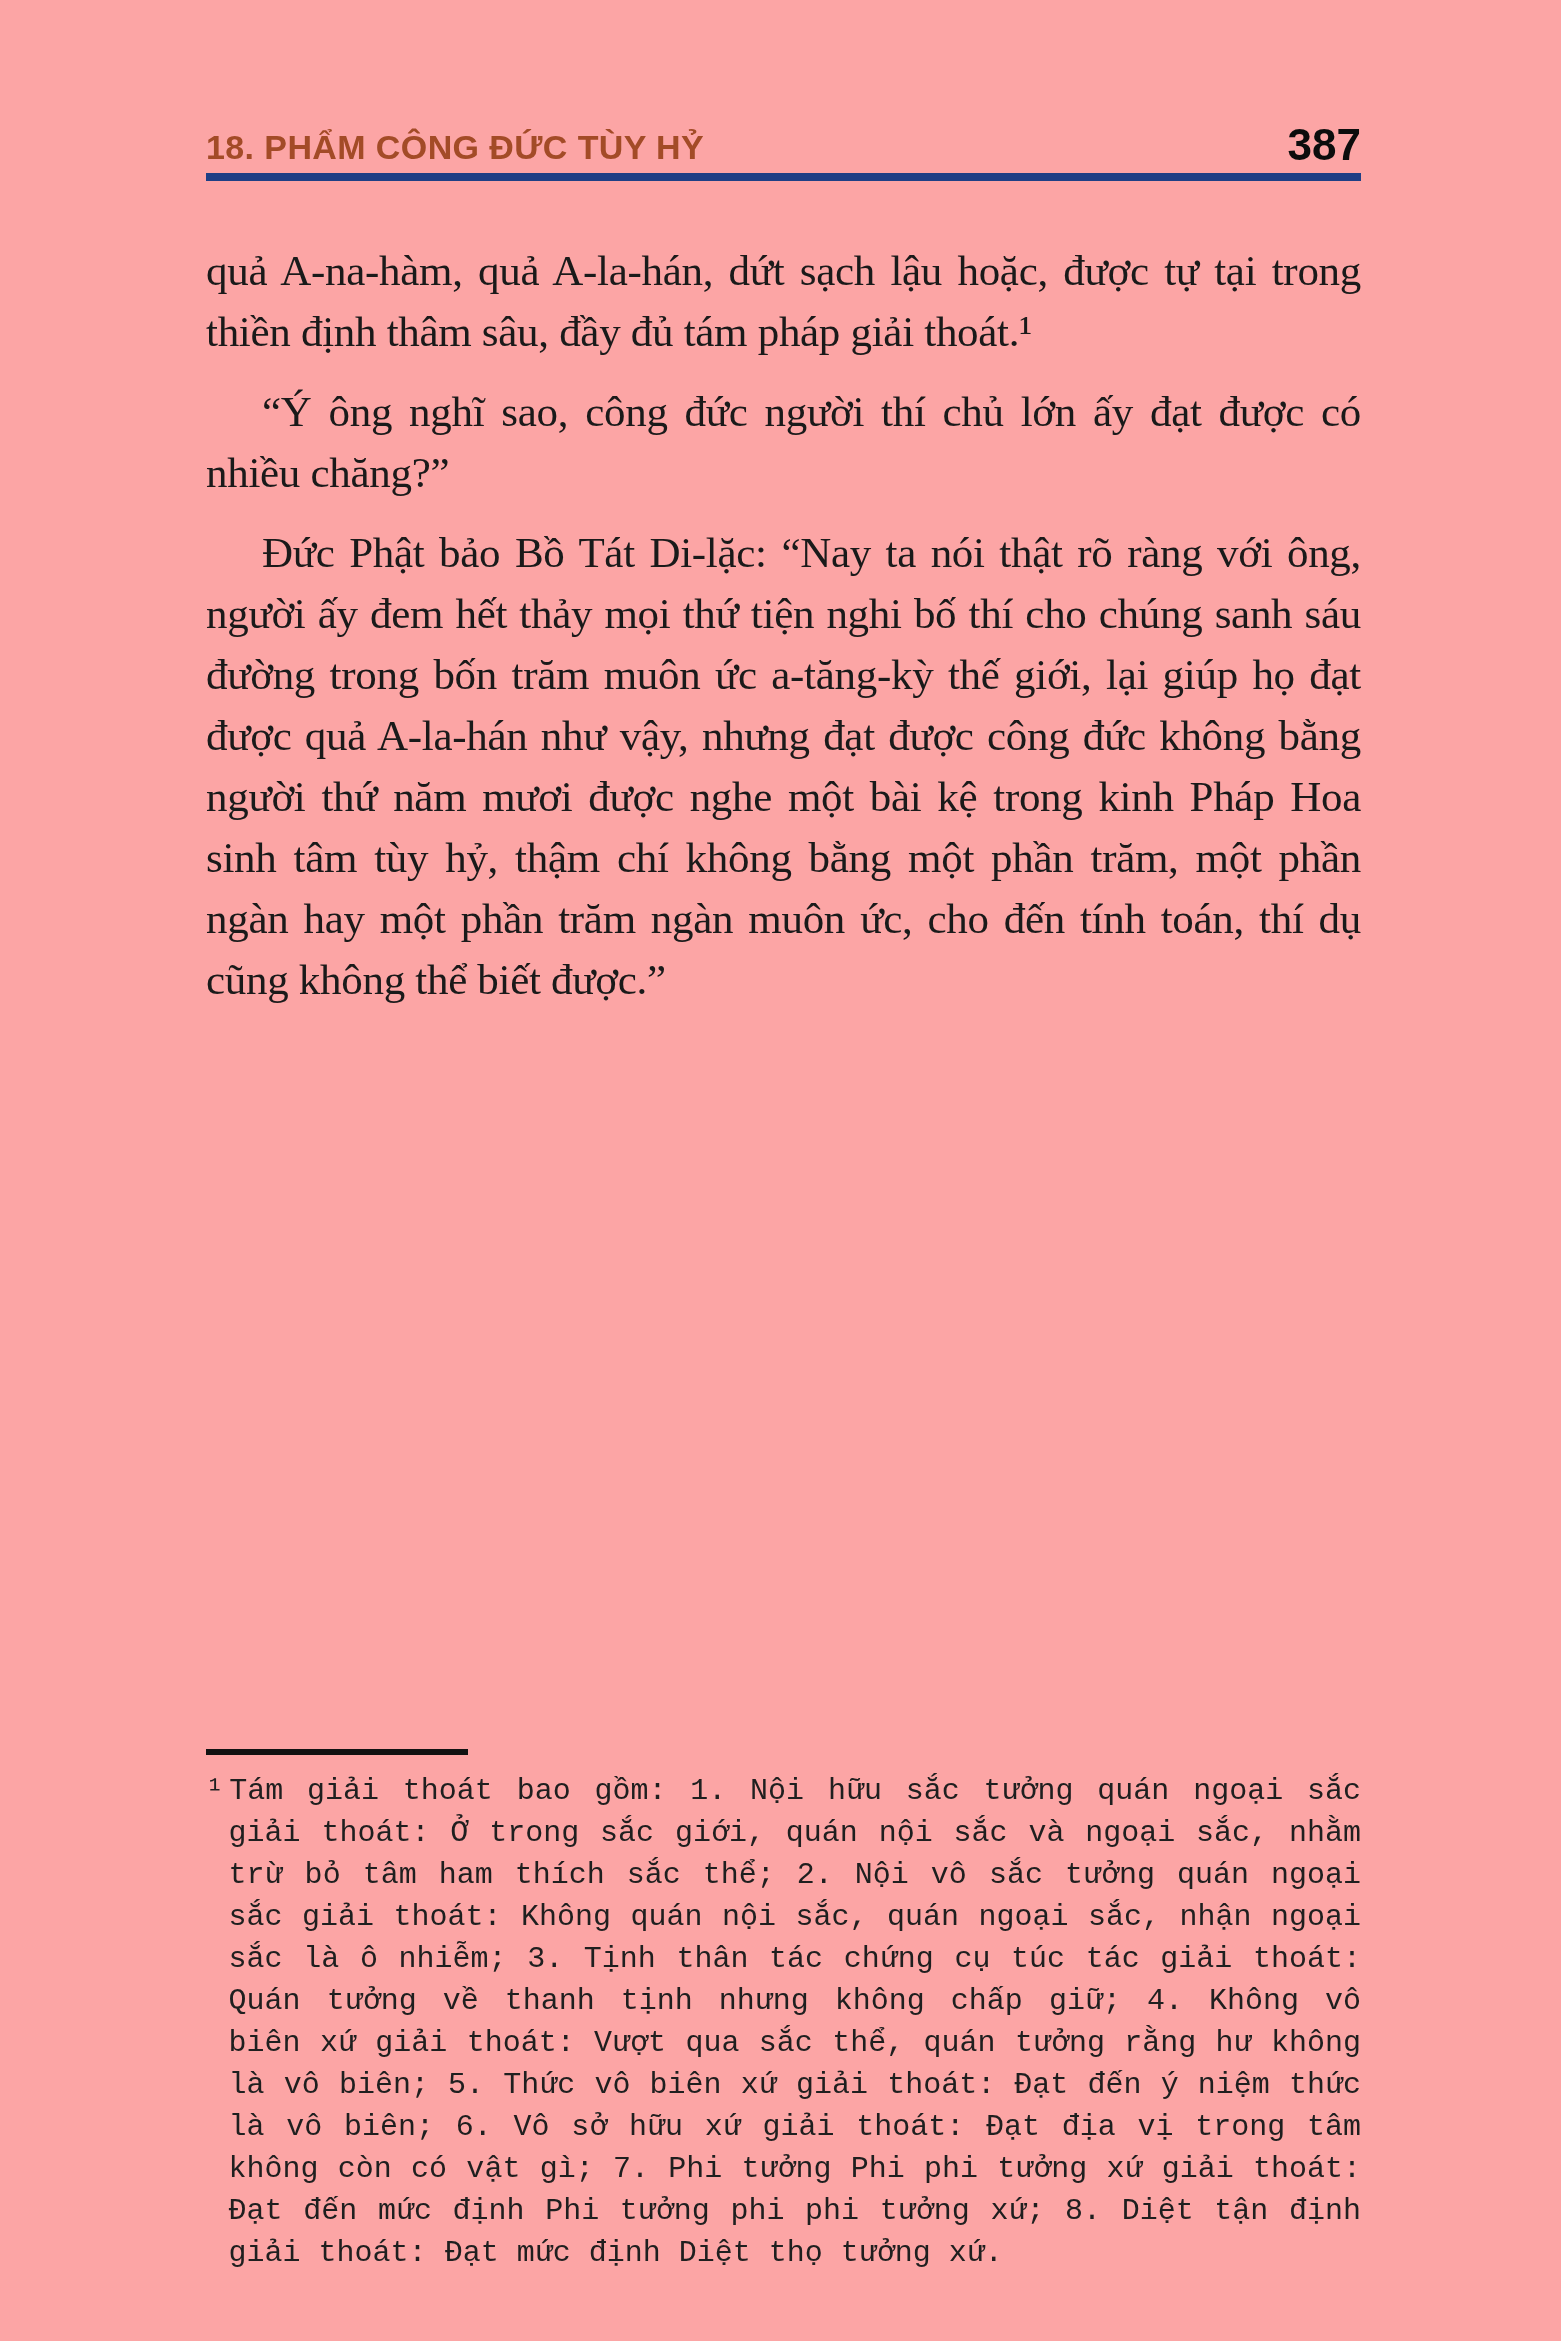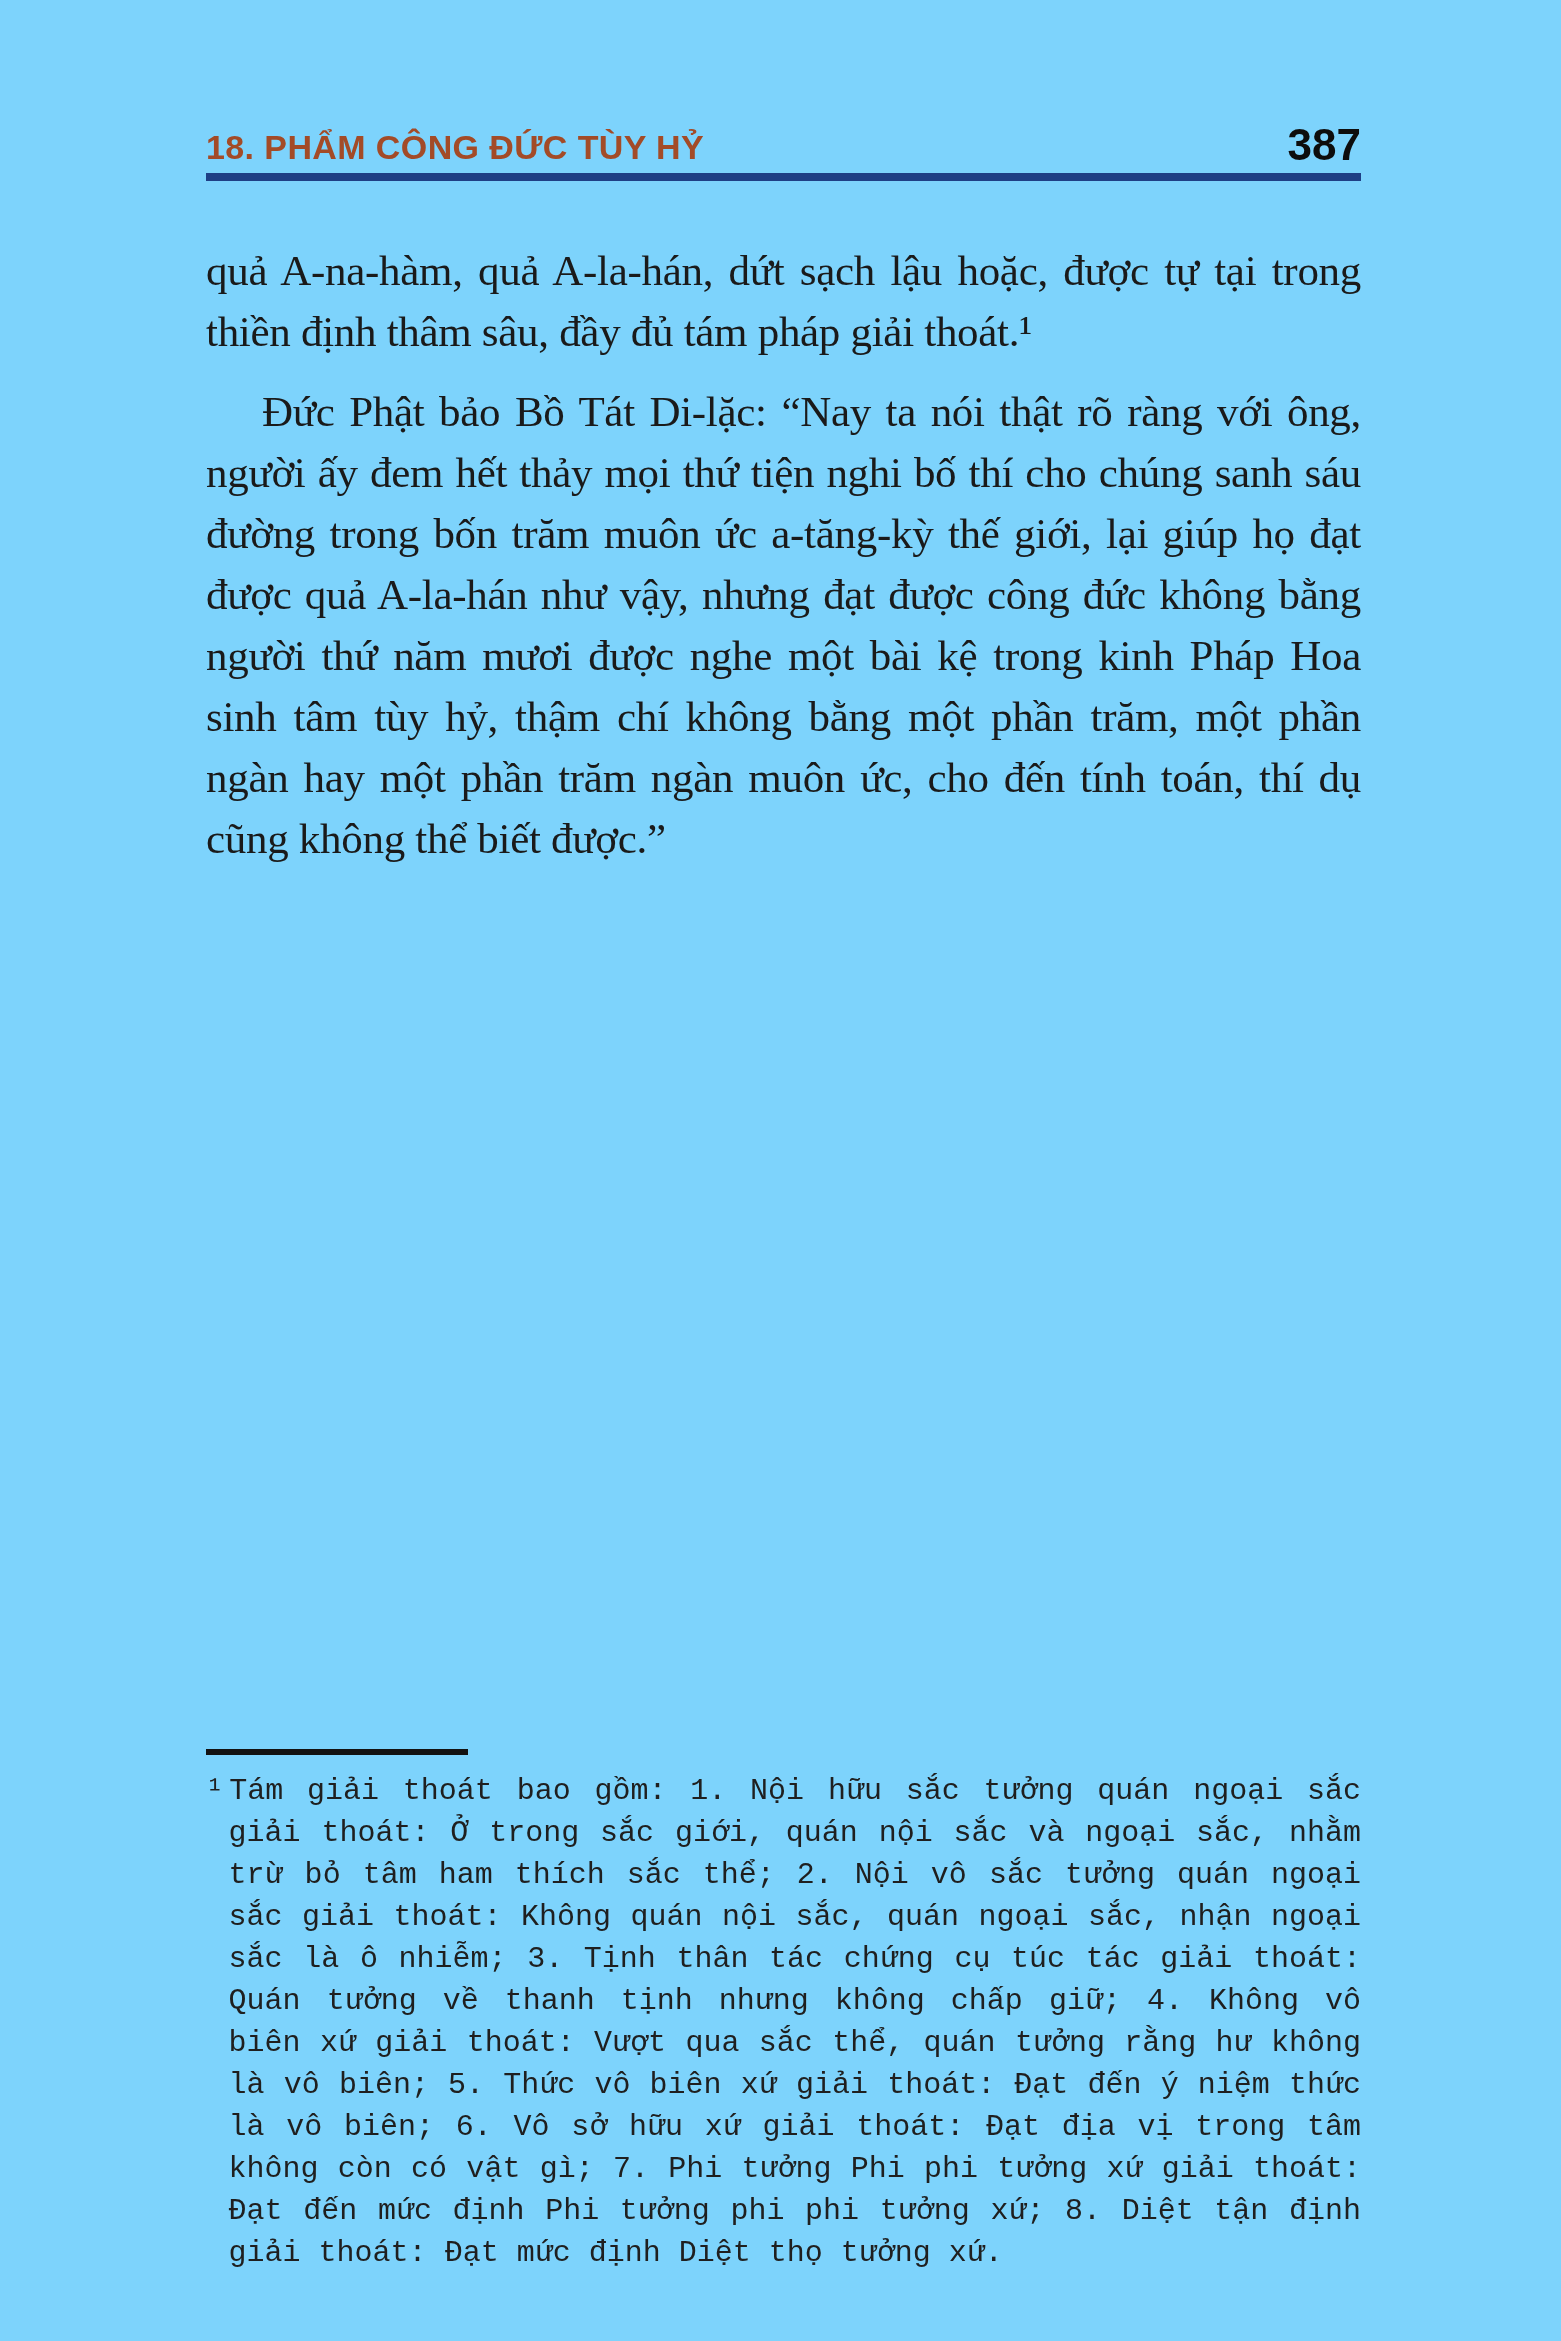--- a/index.html
+++ b/index.html
@@ -4,21 +4,21 @@
 <style>
   :root{
     --accent:#a34b27;
     --rule:#1e3f85;
     --ink:#1a1a1a;
   }
   html,body{margin:0;padding:0;background:#e8e8e8;}
   .page{
     position:relative;
     width:1561px;height:2342px;
-    background:#7dd3fc;
+    background:#fca5a5;
     margin:0 auto;
     overflow:hidden;
   }
   
   .page-header{
     position:absolute;
     left:206px;right:200px;top:123px;
     display:flex;justify-content:space-between;align-items:flex-end;
   }
   .running-head{
@@ -88,20 +88,21 @@
 
   <div class="page-header">
     <div class="running-head">18. PHẨM CÔNG ĐỨC TÙY HỶ</div>
     <div class="page-number">387</div>
   </div>
 
   <div class="header-rule"></div>
 
   <main class="body-text">
     <p class="no-indent">quả A-na-hàm, quả A-la-hán, dứt sạch lậu hoặc, được tự tại trong thiền định thâm sâu, đầy đủ tám pháp giải thoát.¹</p>
+    <p>“Ý ông nghĩ sao, công đức người thí chủ lớn ấy đạt được có nhiều chăng?”</p>
     <p>Đức Phật bảo Bồ Tát Di-lặc: “Nay ta nói thật rõ ràng với ông, người ấy đem hết thảy mọi thứ tiện nghi bố thí cho chúng sanh sáu đường trong bốn trăm muôn ức a-tăng-kỳ thế giới, lại giúp họ đạt được quả A-la-hán như vậy, nhưng đạt được công đức không bằng người thứ năm mươi được nghe một bài kệ trong kinh Pháp Hoa sinh tâm tùy hỷ, thậm chí không bằng một phần trăm, một phần ngàn hay một phần trăm ngàn muôn ức, cho đến tính toán, thí dụ cũng không thể biết được.”</p>
   </main>
 
   <div class="footnote-rule"></div>
 
   <footer class="footnote">
     <span class="fn-marker">¹</span><span>Tám giải thoát bao gồm: 1. Nội hữu sắc tưởng quán ngoại sắc giải thoát: Ở trong sắc giới, quán nội sắc và ngoại sắc, nhằm trừ bỏ tâm ham thích sắc thể; 2. Nội vô sắc tưởng quán ngoại sắc giải thoát: Không quán nội sắc, quán ngoại sắc, nhận ngoại sắc là ô nhiễm; 3. Tịnh thân tác chứng cụ túc tác giải thoát: Quán tưởng về thanh tịnh nhưng không chấp giữ; 4. Không vô biên xứ giải thoát: Vượt qua sắc thể, quán tưởng rằng hư không là vô biên; 5. Thức vô biên xứ giải thoát: Đạt đến ý niệm thức là vô biên; 6. Vô sở hữu xứ giải thoát: Đạt địa vị trong tâm không còn có vật gì; 7. Phi tưởng Phi phi tưởng xứ giải thoát: Đạt đến mức định Phi tưởng phi phi tưởng xứ; 8. Diệt tận định giải thoát: Đạt mức định Diệt thọ tưởng xứ.</span>
   </footer>
 
 </div>

